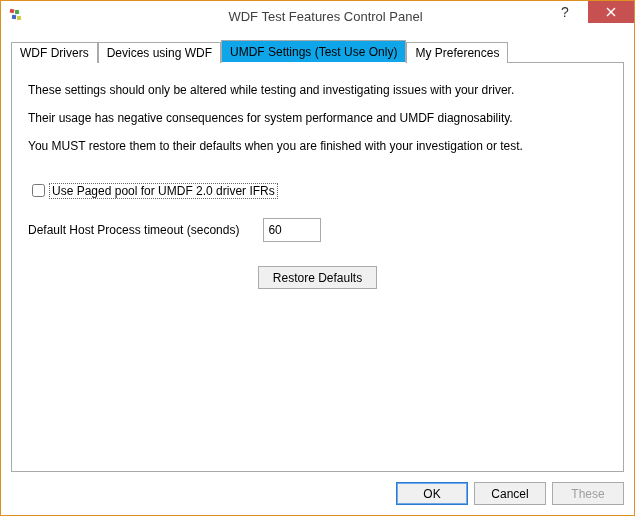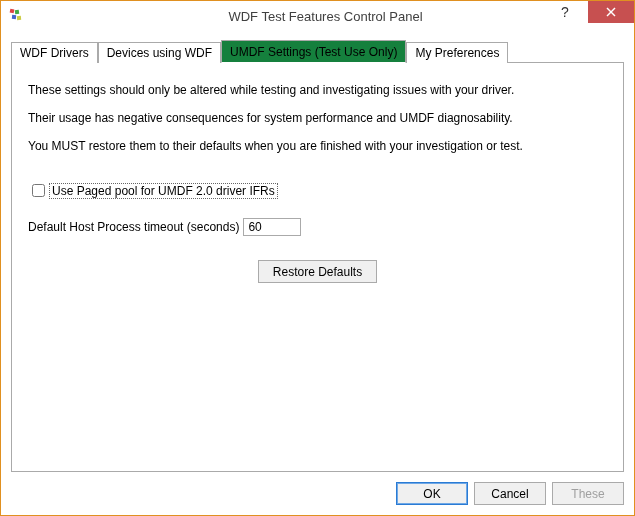--- a/index.html
+++ b/index.html
@@ -75,21 +75,21 @@
     border-bottom: none;
     padding: 3px 8px;
     background: #fff;
     margin-right: 0px;
     font-size: 12px;
     cursor: default;
     position: relative;
     top: 1px;
   }
   .tab.active {
-    background: #15803d;
+    background: #0ea5e9;
     border-bottom: 1px solid #fff;
     top: 1px;
     z-index: 3;
     padding-top: 4px;
   }
   .tab:not(.active) {
     background: #fff;
   }
   .tabpanel {
     border: 1px solid #aaa;
@@ -111,26 +111,26 @@
   .cb {
     width: 13px; height: 13px;
     margin-right: 4px;
   }
   .cb-label {
     border: 1px dotted #666;
     padding: 0 2px;
   }
   .txtbox {
     width: 58px;
-    height: 18px;
+    height: 24px;
     border: 1px solid #aaa;
     padding: 2px 4px;
     font-family: inherit;
     font-size: 12px;
-    margin-left: 4px;
+    margin-left: 24px;
   }
   .restore-wrap {
     text-align: center;
     margin-top: 24px;
     text-decoration: underline;
   }
   .btn {
     border: 1px solid #aaa;
     background: #f0f0f0;
     padding: 3px 14px;

